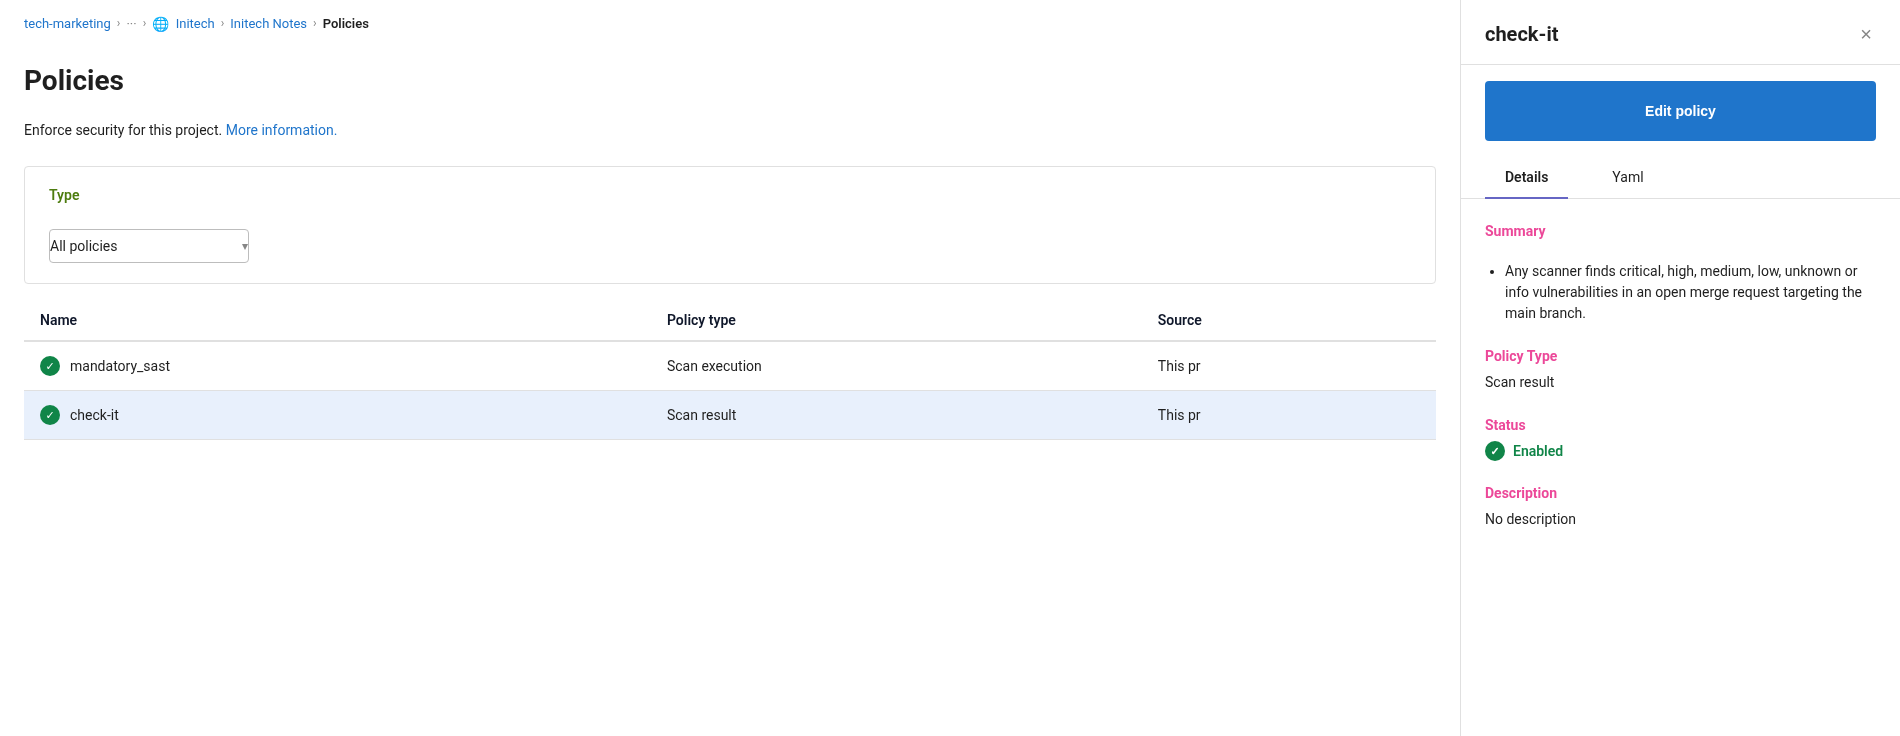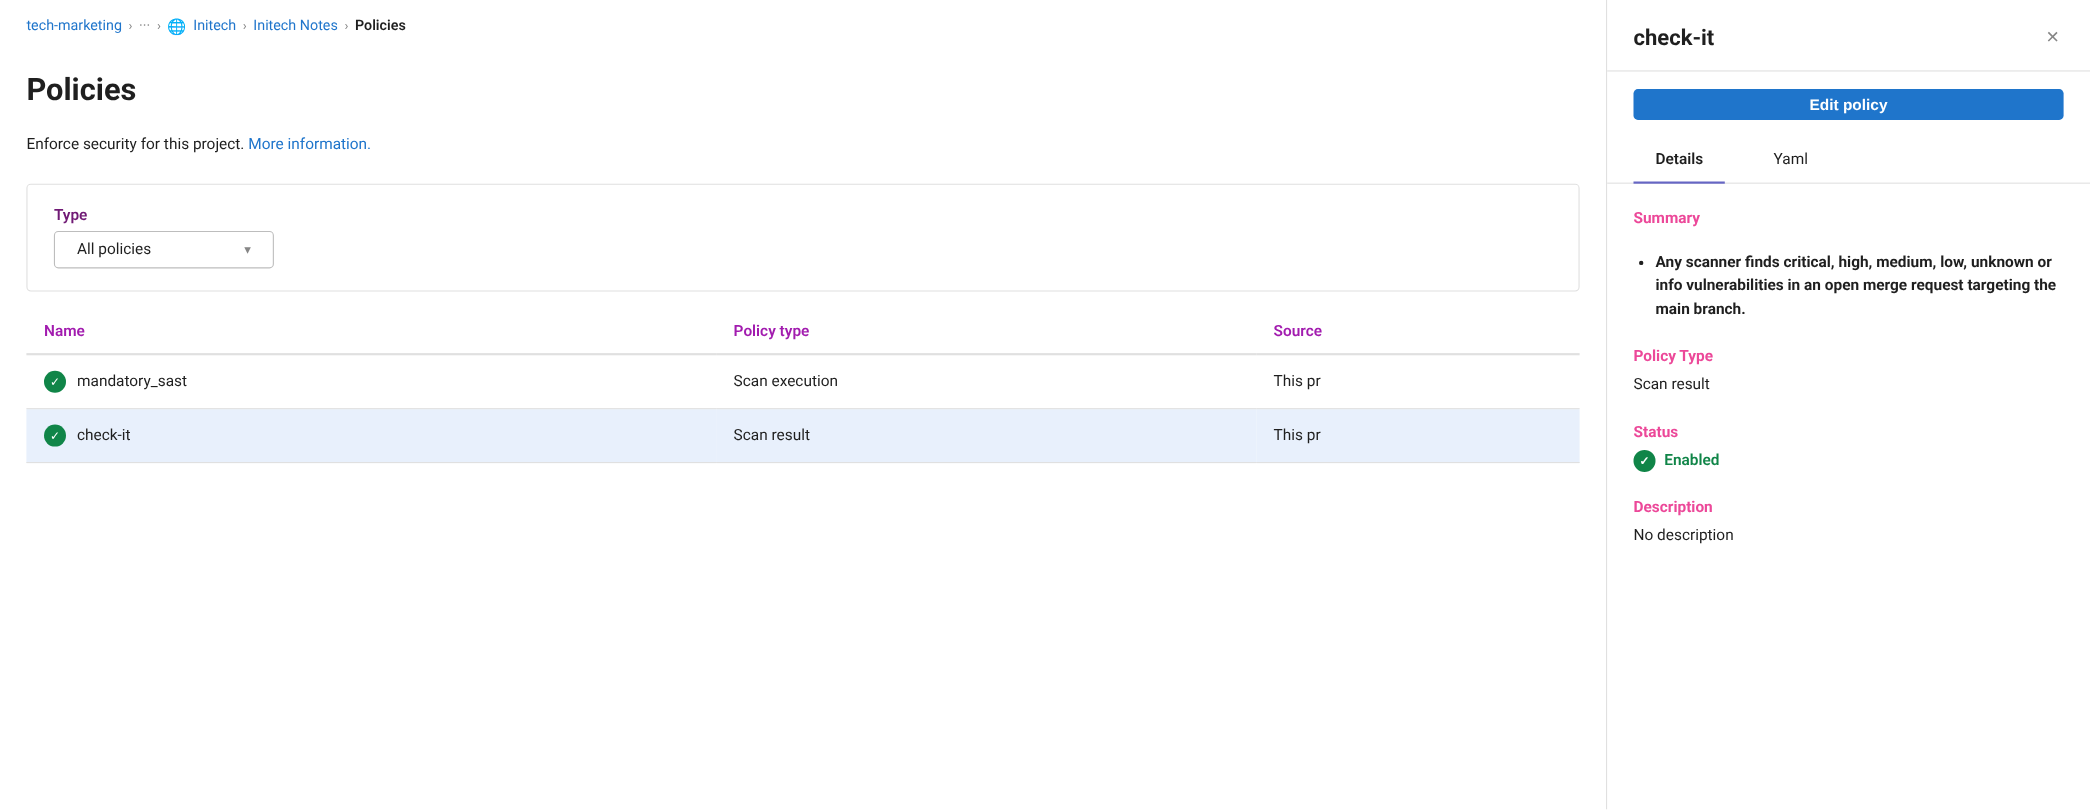--- a/index.html
+++ b/index.html
@@ -51,29 +51,29 @@
     
     .filter-section {
       padding: 20px 24px;
       border: 1px solid #e0e0e0;
       margin: 16px 24px;
       border-radius: 4px;
     }
     .filter-label {
       font-size: 14px;
       font-weight: 600;
-      margin-bottom: 6px;
-      color: #701a75;
+      margin-bottom: 26px;
+      color: #4d7c0f;
     }
     .filter-select {
       display: flex;
       align-items: center;
       border: 1px solid #bdbdbd;
       border-radius: 4px;
-      padding: 8px 20px;
+      padding: 8px 0;
       width: 200px;
       justify-content: space-between;
       cursor: pointer;
       background: #fff;
       font-size: 14px;
       color: #1f1f1f;
     }
     .filter-select .chevron { color: #868686; font-size: 12px; }
 
     
@@ -85,21 +85,21 @@
       border-collapse: collapse;
     }
     thead tr {
       border-bottom: 2px solid #e0e0e0;
     }
     thead th {
       text-align: left;
       font-weight: 600;
       font-size: 14px;
       padding: 12px 16px;
-      color: #a21caf;
+      color: #0f172a;
     }
     tbody tr {
       border-bottom: 1px solid #e0e0e0;
     }
     tbody tr.selected { background: #e8f0fc; }
     tbody td {
       padding: 14px 16px;
       font-size: 14px;
       color: #1f1f1f;
     }
@@ -146,21 +146,21 @@
       line-height: 1;
       padding: 4px;
     }
 
     .edit-policy-btn {
       margin: 16px 24px;
       background: #1f75cb;
       color: white;
       border: none;
       border-radius: 4px;
-      padding: 6px 20px;
+      padding: 22px 20px;
       font-size: 14px;
       font-weight: 600;
       cursor: pointer;
       display: inline-block;
     }
 
     
     .panel-tabs {
       display: flex;
       border-bottom: 1px solid #e0e0e0;
@@ -195,21 +195,20 @@
       margin-bottom: 8px;
     }
     .panel-section-text {
       font-size: 14px;
       color: #1f1f1f;
       line-height: 1.5;
     }
     .panel-section-text ul {
       margin-left: 20px;
       margin-top: 22px;
-      font-weight: bold;
     }
     .panel-section-text li {
       margin-bottom: 4px;
     }
     .status-enabled {
       display: flex;
       align-items: center;
       gap: 8px;
       color: #108548;
       font-weight: 600;

